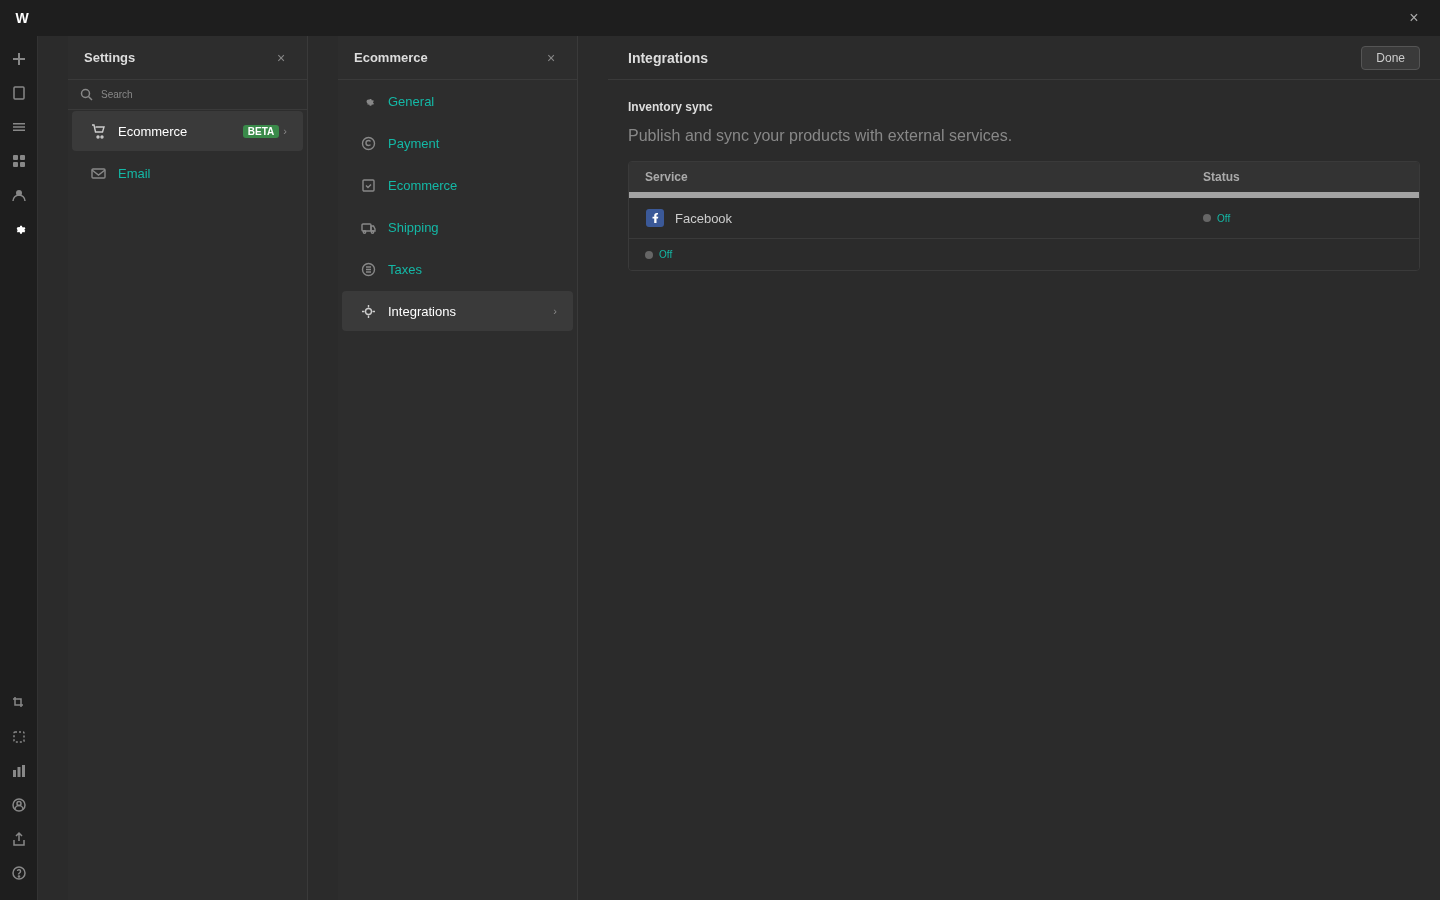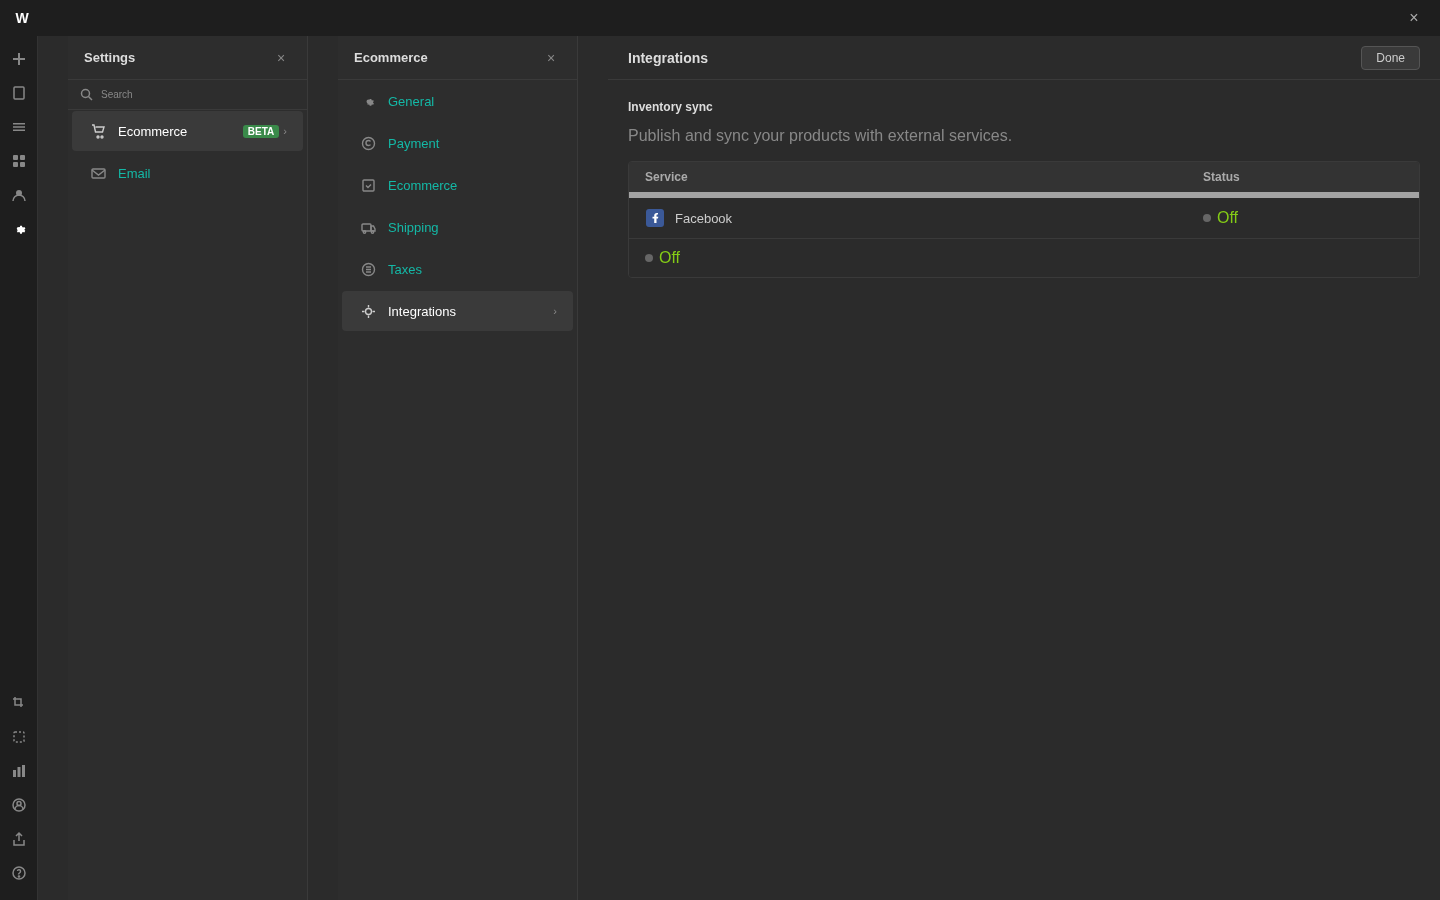--- a/index.html
+++ b/index.html
@@ -269,22 +269,22 @@
       height: 20px;
       display: flex;
       align-items: center;
       justify-content: center;
       font-size: 14px;
     }
     .status-cell {
       display: flex;
       align-items: center;
       gap: 6px;
-      color: #84cc16;
-      font-size: 16px;
+      color: #14b8a6;
+      font-size: 10px;
     }
     .status-dot {
       width: 8px;
       height: 8px;
       border-radius: 50%;
       background: #666;
     }
 
     
     svg { display: block; }

